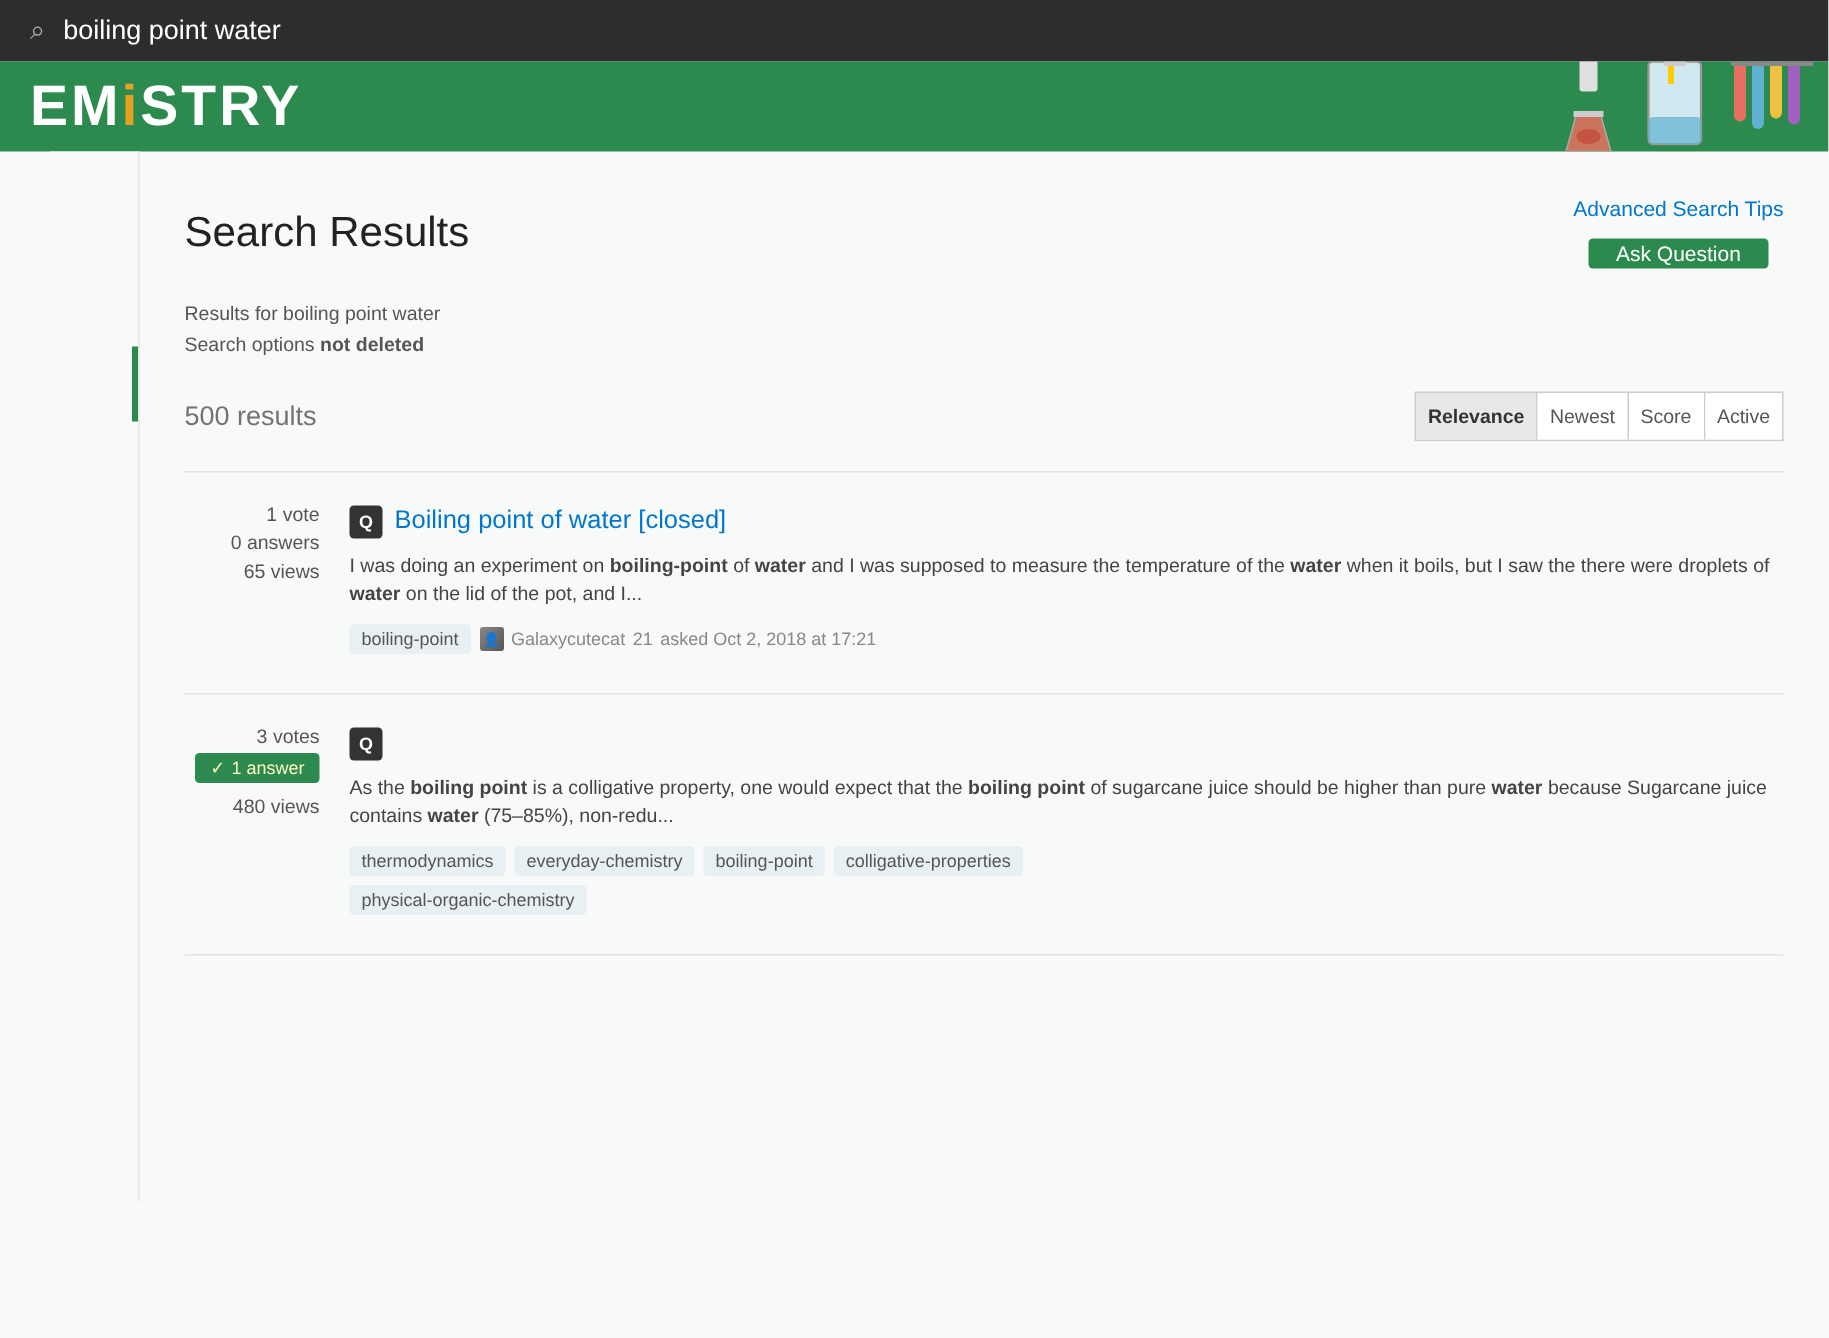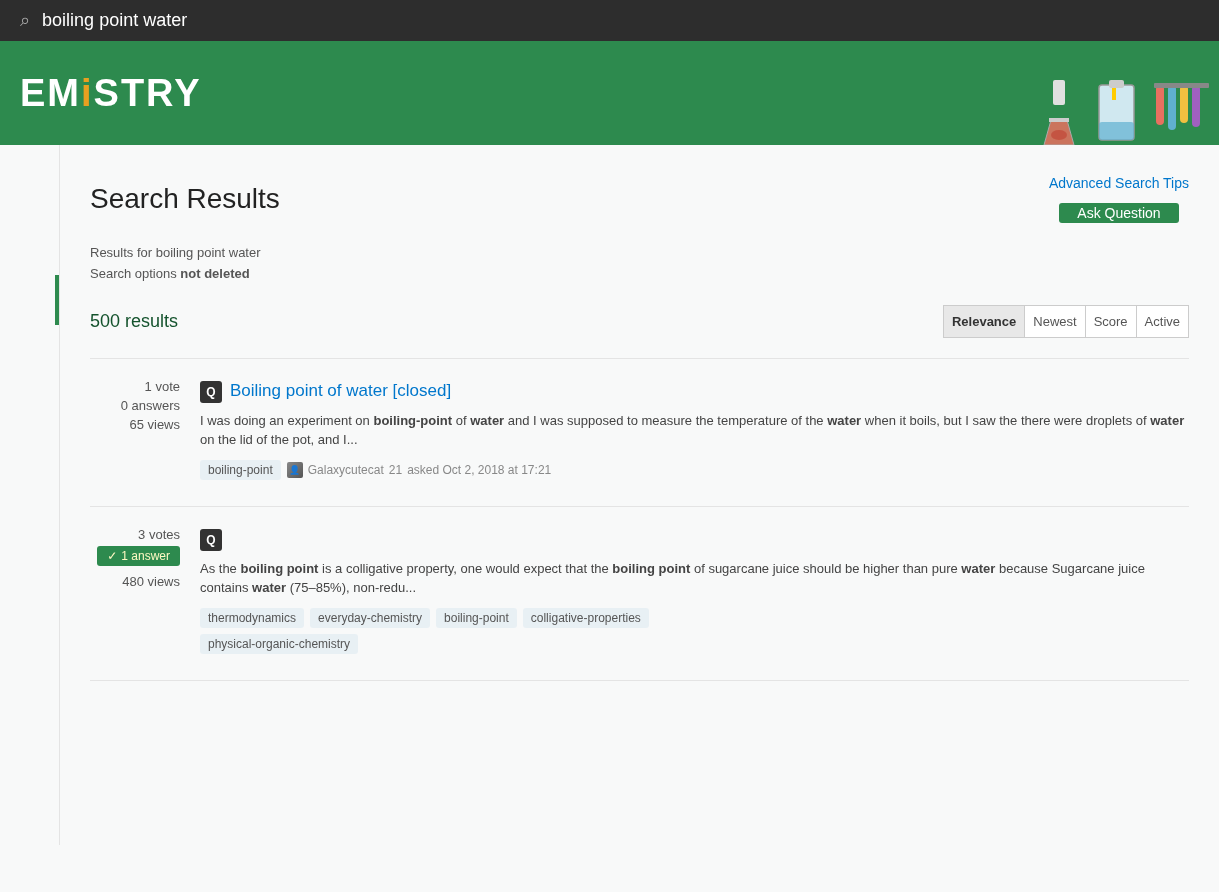--- a/index.html
+++ b/index.html
@@ -22,21 +22,21 @@
       border: none;
       outline: none;
       color: #fff;
       font-size: 18px;
       flex: 1;
     }
 
     
     .site-header {
       background: #2d8a4e;
-      height: 104px;
+      height: 60px;
       display: flex;
       align-items: center;
       padding: 0 20px;
       position: relative;
       overflow: hidden;
     }
     .site-logo {
       color: #fff;
       font-size: 38px;
       font-weight: bold;
@@ -51,20 +51,21 @@
       bottom: 0;
       display: flex;
       align-items: flex-end;
       gap: 15px;
       padding-right: 10px;
     }
 
     
     .main-layout {
       display: flex;
+      margin-left: 33px;
     }
     .sidebar {
       width: 60px;
       min-height: 700px;
       background: #f8f9f9;
       border-right: 1px solid #e4e4e4;
       position: relative;
     }
     .sidebar-indicator {
       position: absolute;
@@ -128,21 +129,21 @@
 
     
     .results-bar {
       display: flex;
       justify-content: space-between;
       align-items: center;
       margin-bottom: 20px;
     }
     .results-count {
       font-size: 18px;
-      color: #14532d;
+      color: #737373;
     }
     .sort-tabs {
       display: flex;
       border: 1px solid #ccc;
     }
     .sort-tab {
       padding: 8px 8px;
       font-size: 13px;
       cursor: pointer;
       background: #fff;

